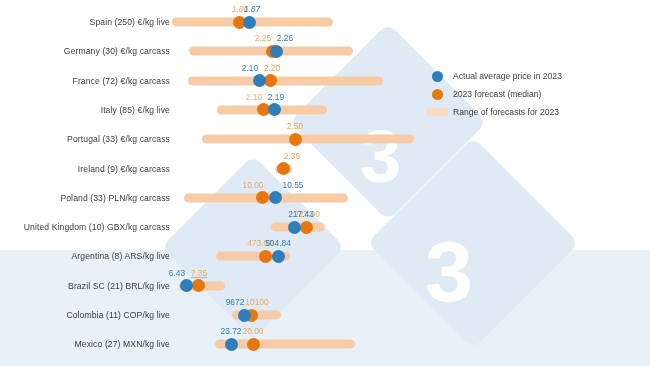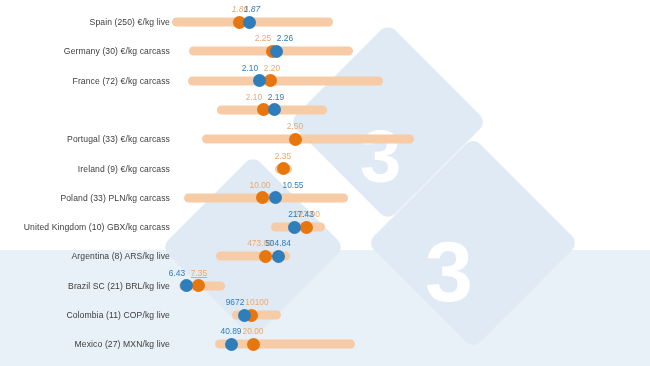--- a/index.html
+++ b/index.html
@@ -132,42 +132,43 @@
       </div>
       <div class="row" style="top: 66.6px; height: 28px;">
         <div class="row-label">France (72) €/kg carcass</div>
         <div class="track" style="left: 188px; width: 195px;"></div>
         <div class="vlabel orange" style="left: 272px;">2.20</div>
         <div class="vlabel blue" style="left: 250px;">2.10</div>
         <div class="dot orange" style="left: 270px;"></div>
         <div class="dot blue" style="left: 259px;"></div>
       </div>
       <div class="row" style="top: 95.9px; height: 28px;">
+        <div class="row-label">Italy (85) €/kg live</div>
         <div class="track" style="left: 217px; width: 110px;"></div>
         <div class="vlabel orange" style="left: 254px;">2.10</div>
         <div class="vlabel blue" style="left: 276px;">2.19</div>
         <div class="dot orange" style="left: 263px;"></div>
         <div class="dot blue" style="left: 274px;"></div>
       </div>
       <div class="row" style="top: 125.2px; height: 28px;">
         <div class="row-label">Portugal (33) €/kg carcass</div>
         <div class="track" style="left: 202px; width: 212px;"></div>
         <div class="vlabel orange" style="left: 295px;">2.50</div>
         <div class="dot orange" style="left: 295px;"></div>
       </div>
       <div class="row" style="top: 154.5px; height: 28px;">
         <div class="row-label">Ireland (9) €/kg carcass</div>
         <div class="track" style="left: 275px; width: 17px;"></div>
-        <div class="vlabel orange" style="left: 283px; text-align: right;">2.35</div>
+        <div class="vlabel orange" style="left: 292px; text-align: right;">2.35</div>
         <div class="dot orange" style="left: 283px;"></div>
       </div>
       <div class="row" style="top: 183.8px; height: 28px;">
         <div class="row-label">Poland (33) PLN/kg carcass</div>
         <div class="track" style="left: 184px; width: 164px;"></div>
-        <div class="vlabel orange" style="left: 260px; text-align: center;">10.00</div>
+        <div class="vlabel orange" style="left: 253px; text-align: center;">10.00</div>
         <div class="vlabel blue" style="left: 293px;">10.55</div>
         <div class="dot orange" style="left: 262px;"></div>
         <div class="dot blue" style="left: 275px;"></div>
       </div>
       <div class="row" style="top: 213.1px; height: 28px;">
         <div class="row-label">United Kingdom (10) GBX/kg carcass</div>
         <div class="track" style="left: 271px; width: 54px;"></div>
         <div class="vlabel orange" style="left: 307px;">227.00</div>
         <div class="vlabel blue" style="left: 301px;">217.43</div>
         <div class="dot orange" style="left: 306px;"></div>
@@ -194,20 +195,40 @@
         <div class="track" style="left: 232px; width: 49px;"></div>
         <div class="vlabel orange" style="left: 257px;">10100</div>
         <div class="vlabel blue" style="left: 235px;">9672</div>
         <div class="dot orange" style="left: 251px;"></div>
         <div class="dot blue" style="left: 244px;"></div>
       </div>
       <div class="row" style="top: 330.3px; height: 28px;">
         <div class="row-label">Mexico (27) MXN/kg live</div>
         <div class="track" style="left: 215px; width: 140px;"></div>
         <div class="vlabel orange" style="left: 253px;">20.00</div>
-        <div class="vlabel blue" style="left: 231px;">40.89</div>
+        <div class="vlabel blue" style="left: 231px;">23.72</div>
         <div class="dot orange" style="left: 253px;"></div>
         <div class="dot blue" style="left: 231px;"></div>
       </div>
     </div>
 
+  <div class="legend">
+    <div class="legend-item">
+      <span class="legend-mark">
+        <span class="legend-dot blue"></span>
+      </span>
+      <span class="legend-text">Actual average price in 2023</span>
+    </div>
+    <div class="legend-item">
+      <span class="legend-mark">
+        <span class="legend-dot orange"></span>
+      </span>
+      <span class="legend-text">2023 forecast (median)</span>
+    </div>
+    <div class="legend-item">
+      <span class="legend-mark">
+        <span class="legend-bar"></span>
+      </span>
+      <span class="legend-text">Range of forecasts for 2023</span>
+    </div>
+  </div>
 
 </div>
 
 </body></html>

